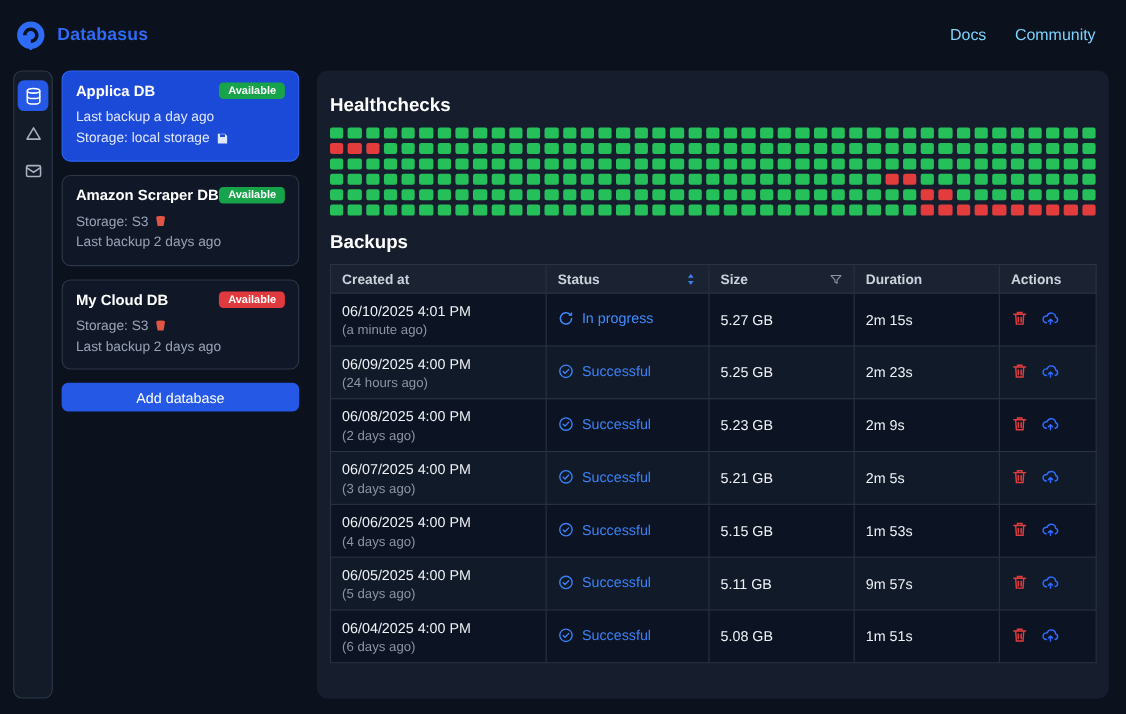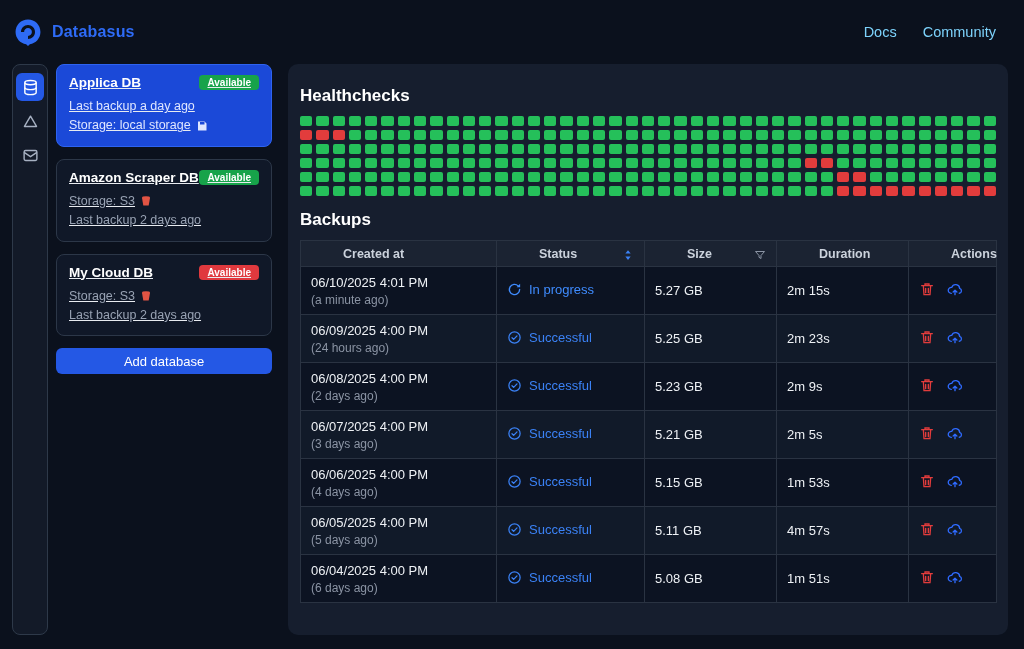--- a/index.html
+++ b/index.html
@@ -28,21 +28,21 @@
     padding-top: 8px; gap: 6px; flex: none;
   }
   .rail-btn {
     width: 28px; height: 28px; border: none; border-radius: 6px;
     background: transparent; color: #a7b1c2; cursor: pointer;
     display: flex; align-items: center; justify-content: center;
   }
   .rail-btn.selected { background: #2458e5; color: #ffffff; }
   .rail-btn svg { width: 17px; height: 17px; }
   
-  .dblist { width: 216px; margin-left: 8px; flex: none; text-decoration: underline; }
+  .dblist { width: 216px; margin-left: 8px; flex: none; }
   .db-card {
     background: #101828; border: 1px solid #2c3748; border-radius: 8px;
     padding: 10px 12px; margin-bottom: 12px; cursor: pointer;
   }
   .db-card.selected { background: #1b49d8; border-color: #2e63f0; }
   .db-top { display: flex; align-items: center; justify-content: space-between; margin-bottom: 7px; }
   .db-name { font-weight: bold; font-size: 13.5px; color: #ffffff; }
   .db-badge {
     font-size: 10px; color: #ffffff; padding: 2px 8px; border-radius: 4px;
     background: #17a34a; font-weight: bold;
@@ -77,21 +77,21 @@
   
   table.backup-table {
     width: 100%; border-collapse: collapse; table-layout: fixed;
     border: 1px solid #454e5c;
   }
   .backup-table th, .backup-table td { border: 1px solid #2a3342; }
   .backup-table thead th {
     background: #1b2332; height: 26px; padding: 0 10px;
     font-size: 12.5px; color: #cbd2dc; text-align: left; font-weight: bold;
   }
-  .th-in { display: flex; align-items: flex-end; justify-content: space-between; margin-left: 32px; }
+  .th-in { display: flex; align-items: center; justify-content: space-between; }
   .sort-icon { color: #3b82f6; display: inline-flex; }
   .sort-icon svg { width: 12px; height: 12px; }
   .filter-icon { color: #8b94a4; display: inline-flex; }
   .filter-icon svg { width: 12px; height: 12px; }
   .backup-table tbody tr { height: 48px; }
   .backup-table tbody tr:nth-child(odd) { background: #0c1322; }
   .backup-table tbody tr:nth-child(even) { background: #111a29; }
   .backup-table td { padding: 6px 10px; font-size: 13px; color: #eef1f5; vertical-align: middle; }
   .c1 { font-size: 13px; color: #eef1f5; margin-bottom: 3px; }
   .c2 { font-size: 12px; color: #8b94a4; }
@@ -686,21 +686,21 @@
             <td><span class="st success">
                 <span style="display:inline-flex;">
                   <svg viewBox="0 0 24 24" fill="none" stroke="currentColor" stroke-width="2">
                     <circle cx="12" cy="12" r="9"></circle>
                     <path d="M8 12.4l2.6 2.6 5.4-5.6" stroke-linecap="round" stroke-linejoin="round"></path>
                   </svg>
                 </span>
                 <span>Successful</span>
               </span></td>
             <td>5.11 GB</td>
-            <td>4m 57s</td>
+            <td>9m 57s</td>
             <td><button class="act del">
                 <span style="display:inline-flex;">
                   <svg viewBox="0 0 24 24" fill="none" stroke="currentColor" stroke-width="2" stroke-linecap="round">
                     <path d="M4 7h16M9 7V4.5h6V7M6.5 7l1 13.5h9l1-13.5M10 11v6.5M14 11v6.5"></path>
                   </svg>
                 </span>
               </button><button class="act dl">
                 <span style="display:inline-flex;">
                   <svg viewBox="0 0 24 24" fill="none" stroke="currentColor" stroke-width="2" stroke-linecap="round" stroke-linejoin="round">
                     <path d="M6.5 18.5a4.5 4.5 0 1 1 .8-8.9A6 6 0 0 1 19 11a3.8 3.8 0 0 1-.6 7.4"></path>

